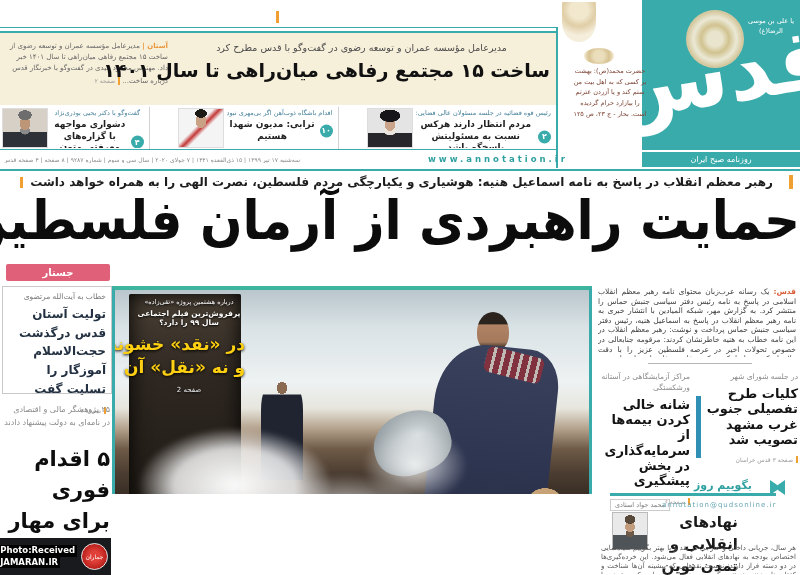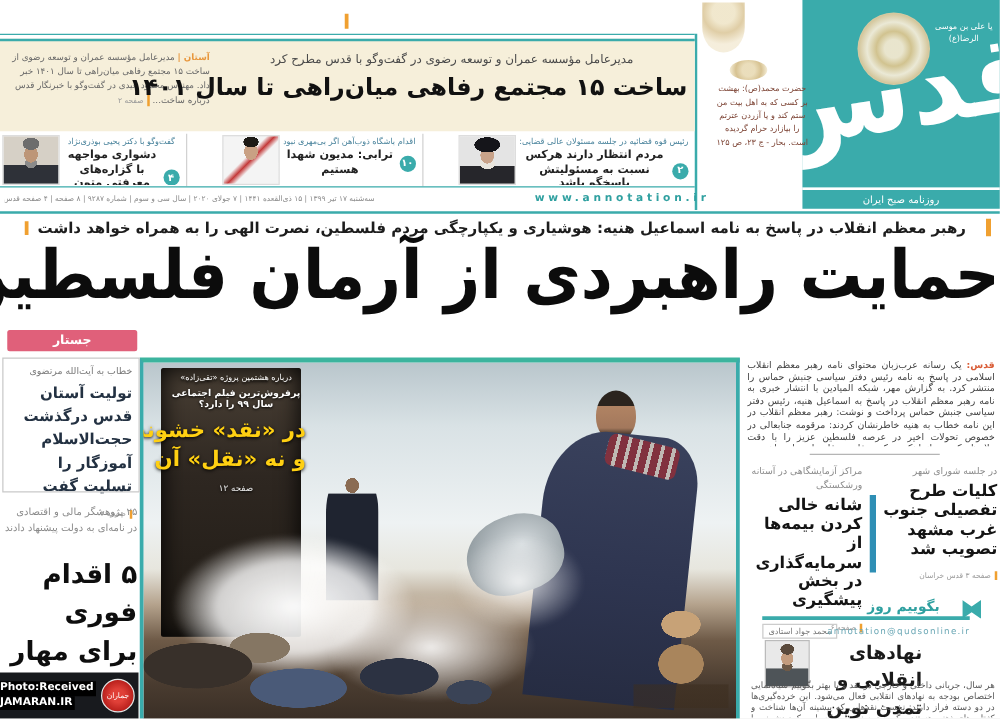--- a/index.html
+++ b/index.html
@@ -80,21 +80,21 @@
   .rule-full{position:absolute;left:0;top:169px;width:800px;height:2px;background:#3aabab;}
 
   
   .main-kicker{position:absolute;left:0;top:175px;width:793px;padding-right:16px;border-right:4px solid #f0a030;
     font-size:12px;font-weight:bold;color:#1d1d1d;text-align:right;white-space:nowrap;}
   .tick{display:inline-block;width:3px;height:11px;background:#f0a030;margin-right:7px;vertical-align:middle;}
   .main-headline{position:absolute;left:0;top:189px;width:800px;text-align:center;font-size:50px;
     font-weight:bold;color:#0c0c0c;white-space:nowrap;transform:scaleY(1.08);transform-origin:top;}
 
   
-  .photo-main{position:absolute;left:112px;top:286px;width:480px;height:289px;overflow:hidden;
+  .photo-main{position:absolute;left:112px;top:286px;width:480px;height:208px;overflow:hidden;
     border-top:4px solid #3cb49e;border-left:3px solid #3aabab;border-right:3px solid #3aabab;
     background:linear-gradient(180deg,#b9c6cc 0%,#d9e2e5 18%,#eef2f3 45%,#e7e6de 58%,#b4a28c 68%,#6e5a47 78%,#4a3c30 90%,#3a2f26 100%);}
   .ph-door{position:absolute;left:14px;top:4px;width:112px;height:215px;
     background:linear-gradient(180deg,#4a4035 0%,#2e2721 40%,#201b15 100%);
     box-shadow:inset 0 0 20px #000;border-radius:2px;}
   .ph-pole{position:absolute;left:352px;top:70px;width:2px;height:130px;background:rgba(110,110,110,.5);}
   .ph-man-c{position:absolute;left:146px;top:90px;width:42px;height:100px;
     background:radial-gradient(ellipse 9px 10px at 50% 8%,#8a6b52 60%,transparent 61%),
     linear-gradient(180deg,transparent 14%,#1f2430 15%);border-radius:30% 30% 0 0;}
   .ph-man-r{position:absolute;left:300px;top:22px;width:150px;height:250px;}
@@ -274,21 +274,21 @@
     <div class="ph-splash sp1"></div>
     <div class="ph-splash sp2"></div>
     <div class="ph-splash sp3"></div>
     <div class="ph-dog"></div>
     <div class="ph-recl"></div>
     <div class="overlay">
       <div class="ov-k1">درباره هشتمین پروژه «تقی‌زاده»</div>
       <div class="ov-k2">پرفروش‌ترین فیلم اجتماعی سال ۹۹ را دارد؟</div>
       <div class="ov-t1">در «نقد» خشونت</div>
       <div class="ov-t2">و نه «نقل» آن</div>
-      <div class="ov-p">صفحه ۱۲</div>
+      <div class="ov-p">صفحه 2</div>
     </div>
   </div>
 
   <div class="tag">جستار</div>
   <div class="box1">
     <div class="k">خطاب به آیت‌الله مرتضوی</div>
     <div class="h">تولیت آستان قدس درگذشت حجت‌الاسلام آموزگار را تسلیت گفت</div>
     <div class="pg">صفحه ۲</div>
   </div>
   <div class="lk2">۲۵ پژوهشگر مالی و اقتصادی در نامه‌ای به دولت پیشنهاد دادند</div>

